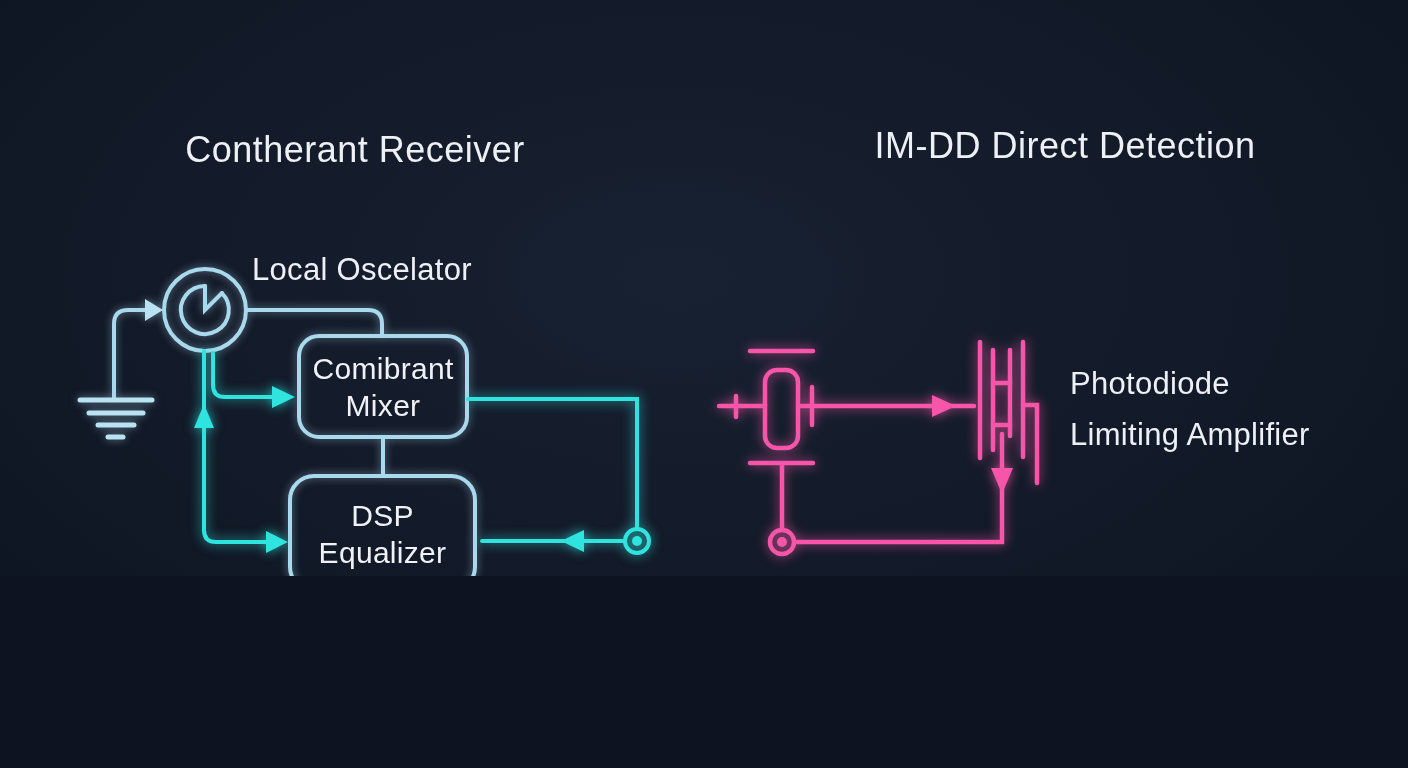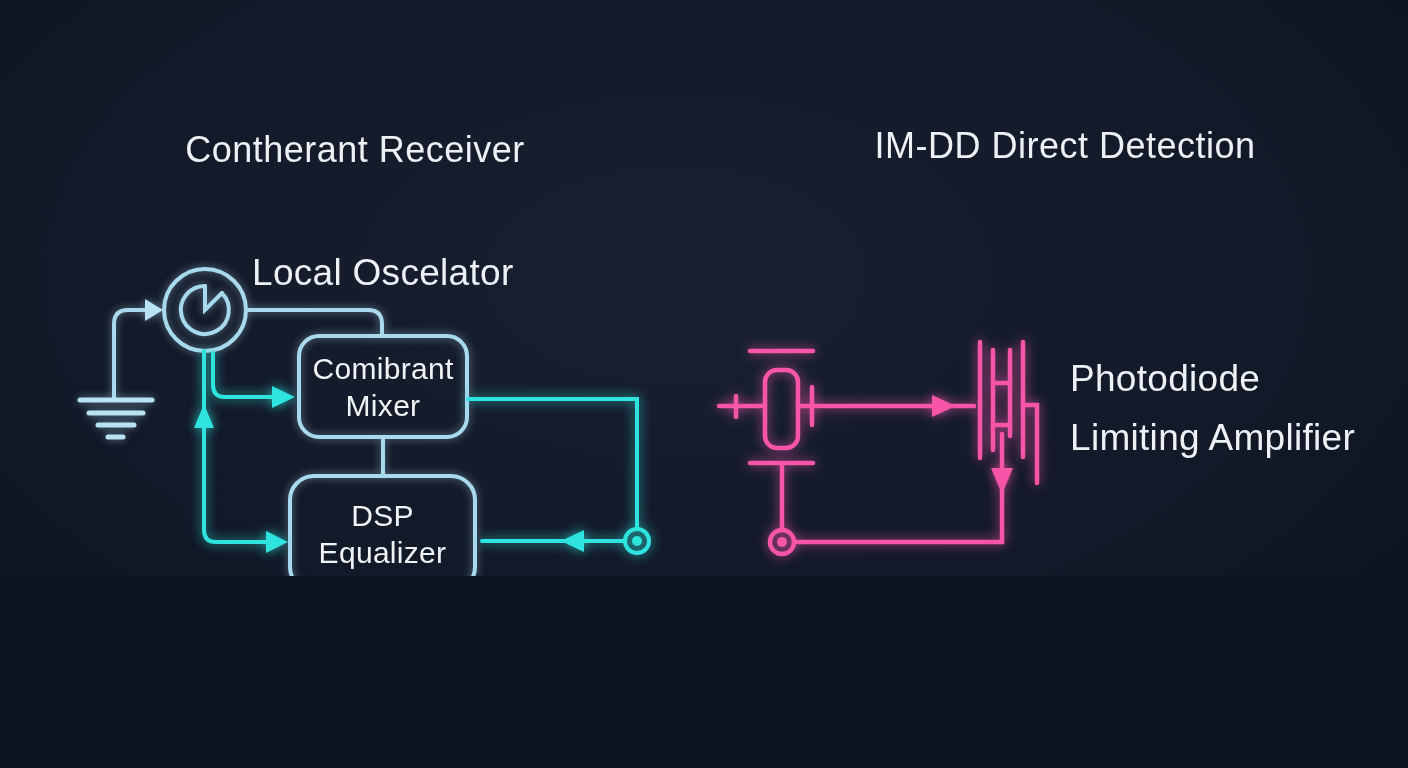--- a/index.html
+++ b/index.html
@@ -4,21 +4,21 @@
 <style>
   html,body{margin:0;padding:0;background:#0d1320;}
   .stage{
     position:relative;width:1408px;height:576px;overflow:hidden;
     background:radial-gradient(ellipse 900px 520px at 48% 48%, #182132 0%, #131a29 55%, #0e1522 100%);
     font-family:"Liberation Sans", sans-serif;
   }
   .stage svg{position:absolute;left:0;top:0;}
   .lbl{position:absolute;color:#edf1f5;white-space:nowrap;}
   .title{font-size:36px;font-weight:500;letter-spacing:.5px;text-align:center;line-height:1;}
-  .sub{font-size:37px;font-weight:500;letter-spacing:.3px;line-height:1;}
+  .sub{font-size:31px;font-weight:500;letter-spacing:.3px;line-height:1;}
   .boxlbl{
     position:absolute;display:flex;flex-direction:column;align-items:center;justify-content:center;
     color:#f0f3f6;font-size:30px;font-weight:500;line-height:37px;letter-spacing:.3px;text-align:center;
   }
   .glow-blue{filter:drop-shadow(0 0 4px rgba(169,217,236,.55));}
   .glow-cyan{filter:drop-shadow(0 0 6px rgba(47,227,223,.8));}
   .glow-pink{filter:drop-shadow(0 0 6px rgba(246,85,168,.8));}
   .stroke-blue{stroke:#a9d9ec;fill:none;stroke-width:4;stroke-linecap:round;}
   .stroke-cyan{stroke:#2fe3df;fill:none;stroke-width:4;stroke-linecap:round;}
   .stroke-pink{stroke:#f655a8;fill:none;stroke-width:4.5;stroke-linecap:round;}
@@ -104,17 +104,17 @@
   <div class="boxlbl" style="left:290px;top:476px;width:185px;height:115px;">
     <span>DSP</span>
     <span>Equalizer</span>
   </div>
 
   <div class="boxlbl" style="left:299px;top:336px;width:168px;height:101px;">
     <span>Comibrant</span>
     <span>Mixer</span>
   </div>
 
-  <div class="lbl sub" style="left:1070px;top:360px;text-align:right;">Photodiode</div>
+  <div class="lbl sub" style="left:1070px;top:368px;text-align:right;">Photodiode</div>
 
   <div class="lbl sub" style="left:1070px;top:419px;text-align:right;">Limiting Amplifier</div>
 
 </div>
 
 </body></html>

